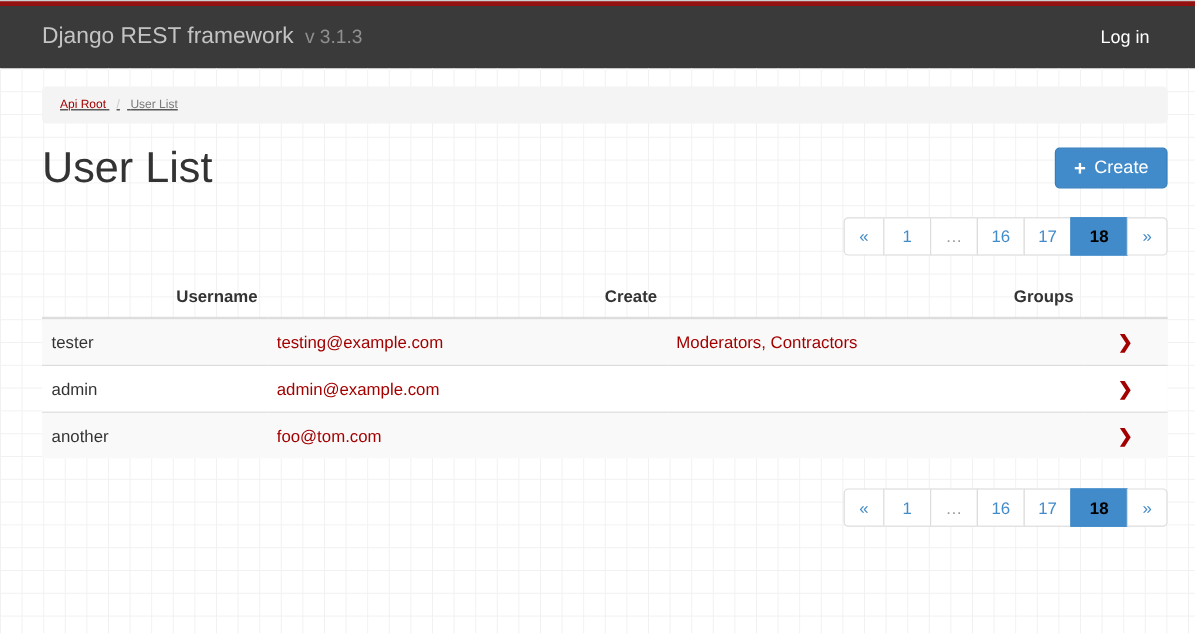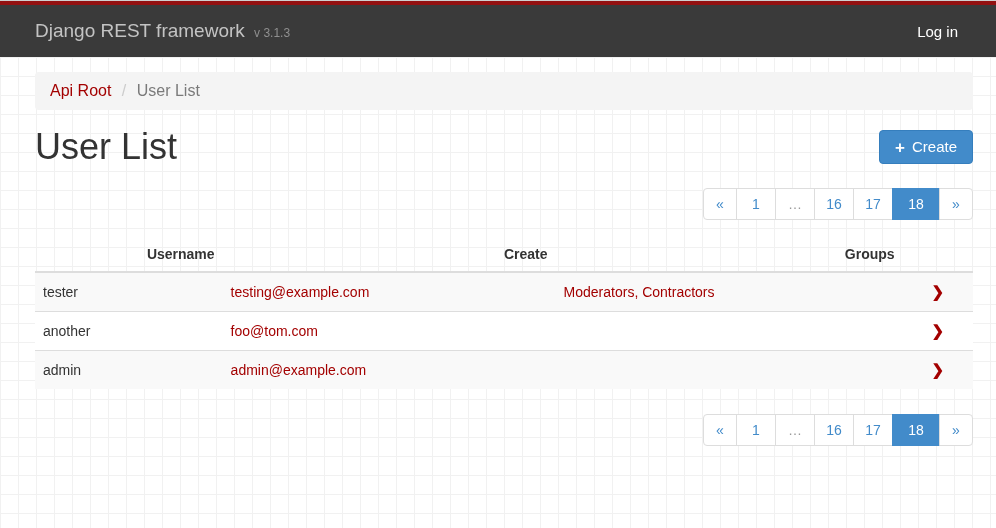--- a/index.html
+++ b/index.html
@@ -12,36 +12,36 @@
   }
   
   .window-edge { height: 1px; background: #cfcfcf; }
   .accent-bar { height: 4px; background: #931111; }
   .navbar {
     height: 52px; background: #3a3a3a;
     display: flex; align-items: center; justify-content: space-between;
     padding: 0 38px 0 35px;
   }
   .brand { color: #c3c3c3; font-size: 19px; }
-  .brand .version { font-size: 12px; color: #8f8f8f; margin-left: 4px; }
+  .brand .version { font-size: 16px; color: #8f8f8f; margin-left: 4px; }
   .login-link { color: #ffffff; font-size: 15px; cursor: pointer; text-decoration: none; }
   
   .page {
     height: 471px;
     background-image:
       linear-gradient(to right, #f1f1f1 1px, transparent 1px),
       linear-gradient(to bottom, #f1f1f1 1px, transparent 1px);
     background-size: 18px 19px;
     padding-top: 15px;
   }
   .container { width: 938px; margin-left: 35px; }
   
   .breadcrumb {
     background: #f4f4f4; border-radius: 4px;
-    padding: 10px 15px; font-size: 16px;
+    padding: 10px 15px; font-size: 10px; text-decoration: underline;
   }
   .breadcrumb a { color: #a30000; text-decoration: none; cursor: pointer; }
   .breadcrumb .sep { color: #cccccc; margin: 0 6px; }
   .breadcrumb .current { color: #7a7a7a; }
   
   .page-header {
     display: flex; align-items: flex-start; justify-content: space-between;
     margin-top: 14px;
   }
   h1.page-title { margin: 2px 0 0 0; font-size: 36px; font-weight: 400; color: #333; }
@@ -64,22 +64,22 @@
   .page-item {
     background: #fff; border: 1px solid #ddd; color: #428bca;
     font-size: 14px; padding: 7px 0; min-width: 40px; text-align: center;
     margin-left: -1px; cursor: pointer; user-select: none;
   }
   .page-item.narrow { min-width: 34px; }
   .page-item:first-child { border-radius: 4px 0 0 4px; margin-left: 0; }
   .page-item:last-child { border-radius: 0 4px 4px 0; }
   .page-item.disabled { color: #999; cursor: default; }
   .page-item.active {
-    background: #428bca; border-color: #428bca; color: #ffffff;
-    font-weight: normal; min-width: 48px;
+    background: #428bca; border-color: #428bca; color: #000000;
+    font-weight: bold; min-width: 48px;
   }
   
   table.user-table { width: 100%; border-collapse: collapse; margin-top: 17px; font-size: 14px; }
   table.user-table th {
     text-align: right; font-weight: bold; color: #333;
     padding: 9px 8px; border-bottom: 2px solid #ddd;
   }
   table.user-table td { padding: 10px 8px; border-top: 1px solid #ddd; margin-top: 41px; }
   table.user-table tbody tr:nth-child(odd) { background: #f9f9f9; }
   table.user-table tbody tr:nth-child(even) { background: #fff; }
@@ -151,28 +151,28 @@
         </tr>
       </thead>
       <tbody>
         <tr>
           <td>tester</td>
           <td><a>testing@example.com</a></td>
           <td><a>Moderators, Contractors</a></td>
           <td class="chevron-cell"><a class="chevron">❯</a></td>
         </tr>
         <tr>
-          <td>another</td>
-          <td><a>foo@tom.com</a></td>
+          <td>admin</td>
+          <td><a>admin@example.com</a></td>
           <td><a></a></td>
           <td class="chevron-cell"><a class="chevron">❯</a></td>
         </tr>
         <tr>
-          <td>admin</td>
-          <td><a>admin@example.com</a></td>
+          <td>another</td>
+          <td><a>foo@tom.com</a></td>
           <td><a></a></td>
           <td class="chevron-cell"><a class="chevron">❯</a></td>
         </tr>
       </tbody>
     </table>
 
     <div class="pager-row bottom-pager">
       <div class="pagination">
         <div class="page-item narrow">«</div>
         <div class="page-item">1</div>

